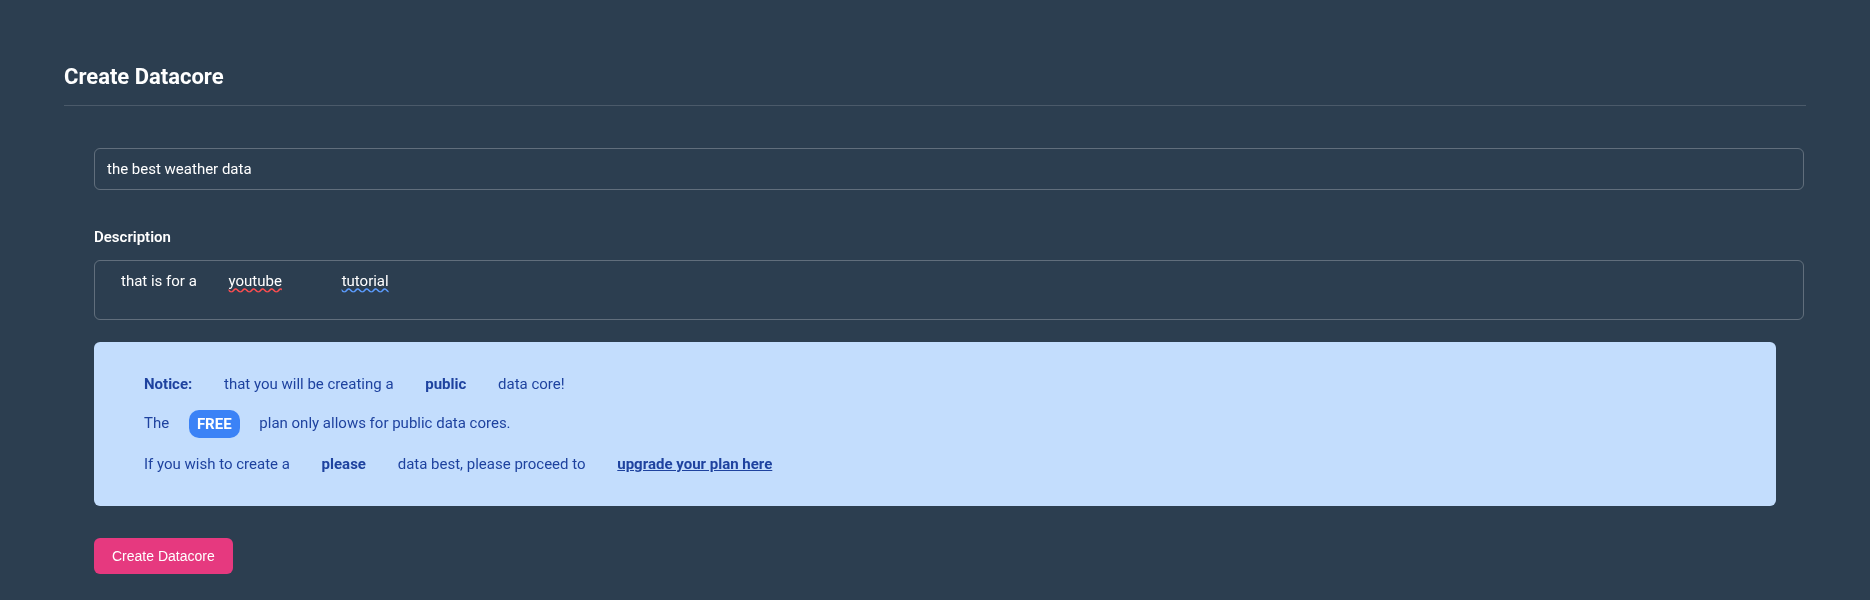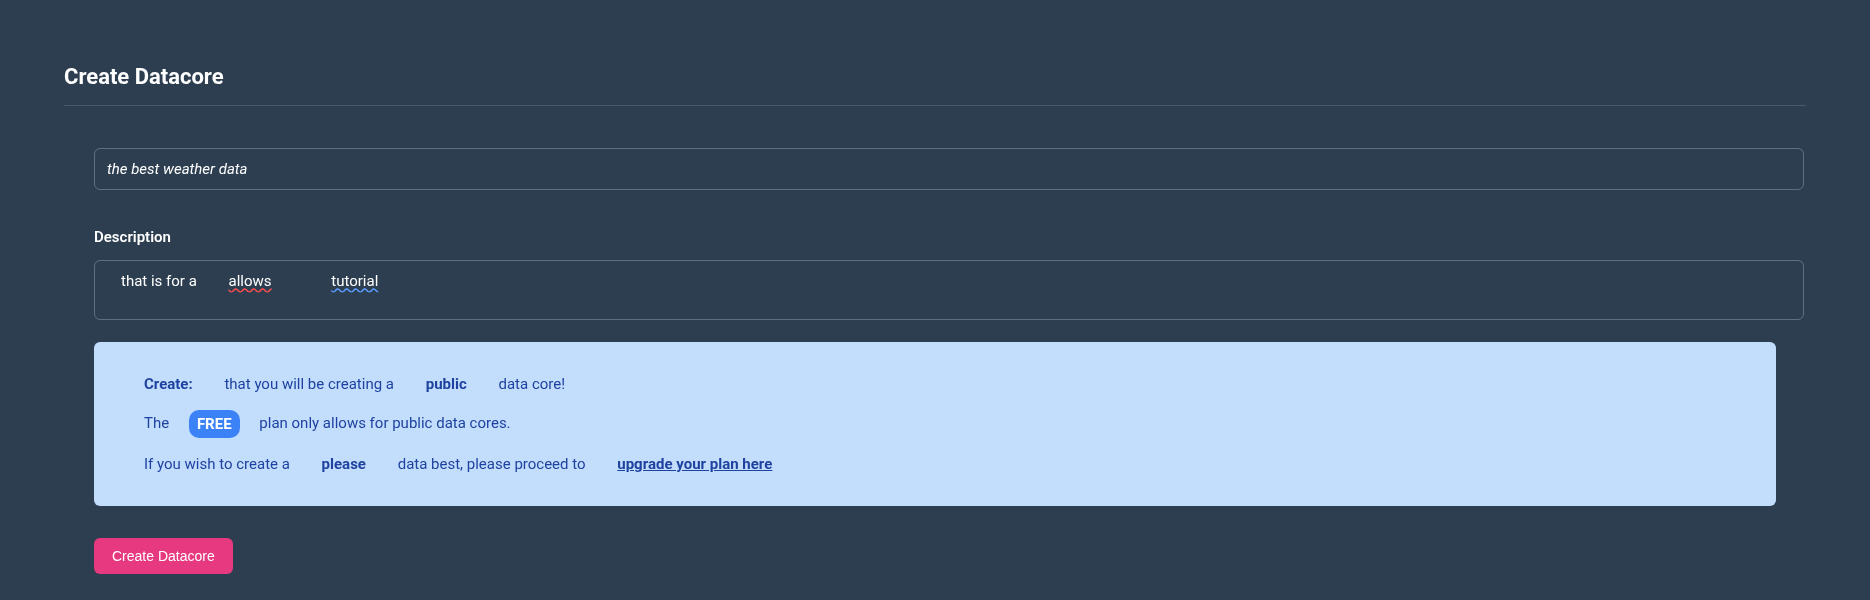--- a/index.html
+++ b/index.html
@@ -35,21 +35,20 @@
     .text-input {
       width: 100%;
       background-color: transparent;
       border: 1px solid rgba(255,255,255,0.25);
       color: #ffffff;
       padding: 11px 12px;
       border-radius: 6px;
       font-size: 15px;
       margin-bottom: 24px;
       font-family: inherit;
-      font-style: italic;
     }
     .text-input::placeholder {
       color: rgba(255,255,255,0.6);
     }
     .textarea-input {
       width: 100%;
       background-color: transparent;
       border: 1px solid rgba(255,255,255,0.25);
       color: #ffffff;
       padding: 11px 12px;
@@ -113,25 +112,25 @@
 <body>
 
 <h1 class="page-title">Create Datacore</h1>
 <hr class="divider">
 
 <div class="form-section">
 
   <input type="text" class="text-input" value="the best weather data" style="">
 
   <label class="field-label">Description</label>
-  <div class="textarea-input" contenteditable="true" style=""><span>that is for a </span><span class="spellcheck-red">allows</span><span> </span><span class="spellcheck-blue">tutorial</span></div>
+  <div class="textarea-input" contenteditable="true" style=""><span>that is for a </span><span class="spellcheck-red">youtube</span><span> </span><span class="spellcheck-blue">tutorial</span></div>
 
   <div class="notice-box">
     <div>
-      <span class="bold">Create:</span><span> that you will be creating a </span><span class="bold">public</span><span> data core!</span>
+      <span class="bold">Notice:</span><span> that you will be creating a </span><span class="bold">public</span><span> data core!</span>
     </div>
     <div>
       <span>The </span><span class="badge">FREE</span><span> plan only allows for public data cores.</span>
     </div>
     <div>
       <span>If you wish to create a </span><span class="bold">please</span><span> data best, please proceed to </span><a href="#" class="notice-link">upgrade your plan here</a>
     </div>
   </div>
 
   <button class="create-button">Create Datacore</button>

